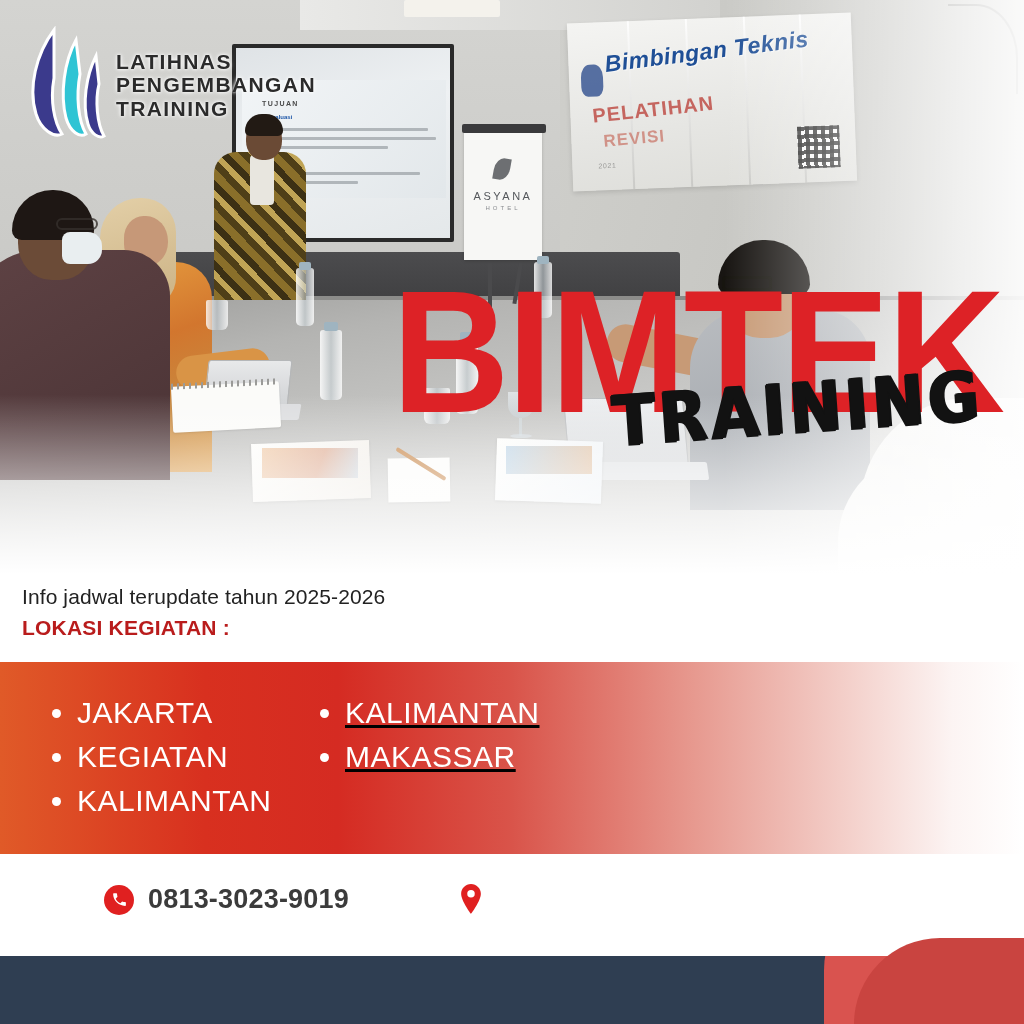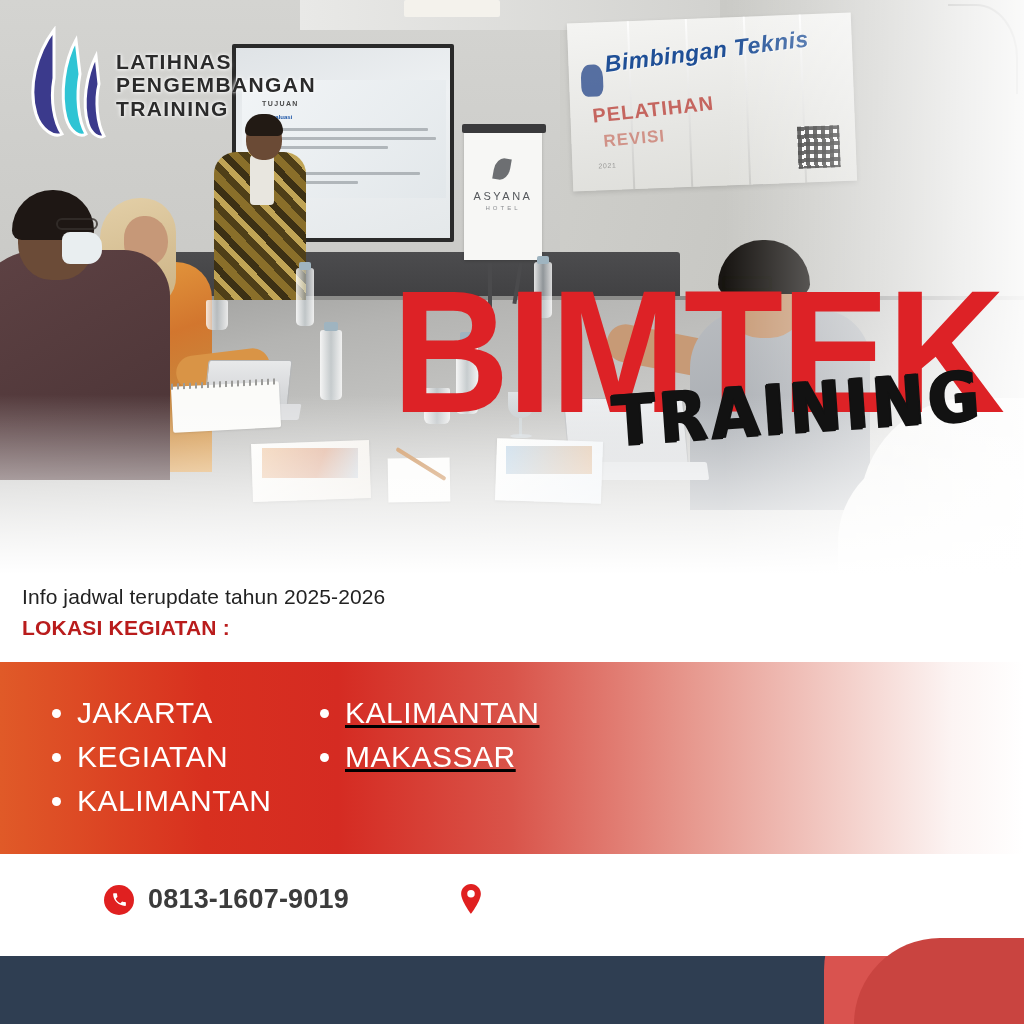--- a/index.html
+++ b/index.html
@@ -381,21 +381,21 @@
     </div>
   </div>
 
   <div class="contact">
     <div class="c-item c-phone">
       <span class="ico-circle">
         <svg viewBox="0 0 24 24">
             <path d="M6.6 10.8c1.4 2.8 3.8 5.1 6.6 6.6l2.2-2.2c.3-.3.7-.4 1-.2 1.1.4 2.3.6 3.6.6.6 0 1 .4 1 1V20c0 .6-.4 1-1 1C10.6 21 3 13.4 3 4c0-.6.4-1 1-1h3.5c.6 0 1 .4 1 1 0 1.2.2 2.4.6 3.6.1.3 0 .7-.2 1l-2.3 2.2z"></path>
           </svg>
       </span>
-      <span class="c-text">0813-1607-9019</span>
+      <span class="c-text">0813-3023-9019</span>
     </div>
     <div class="c-item c-web">
       <span class="pin">
         <svg viewBox="0 0 24 28">
             <path d="M12 0C6.9 0 2.8 4.1 2.8 9.2c0 6.9 9.2 18.8 9.2 18.8s9.2-11.9 9.2-18.8C21.2 4.1 17.1 0 12 0zm0 12.7a3.5 3.5 0 1 1 0-7 3.5 3.5 0 0 1 0 7z"></path>
           </svg>
       </span>
     </div>
   </div>
 

